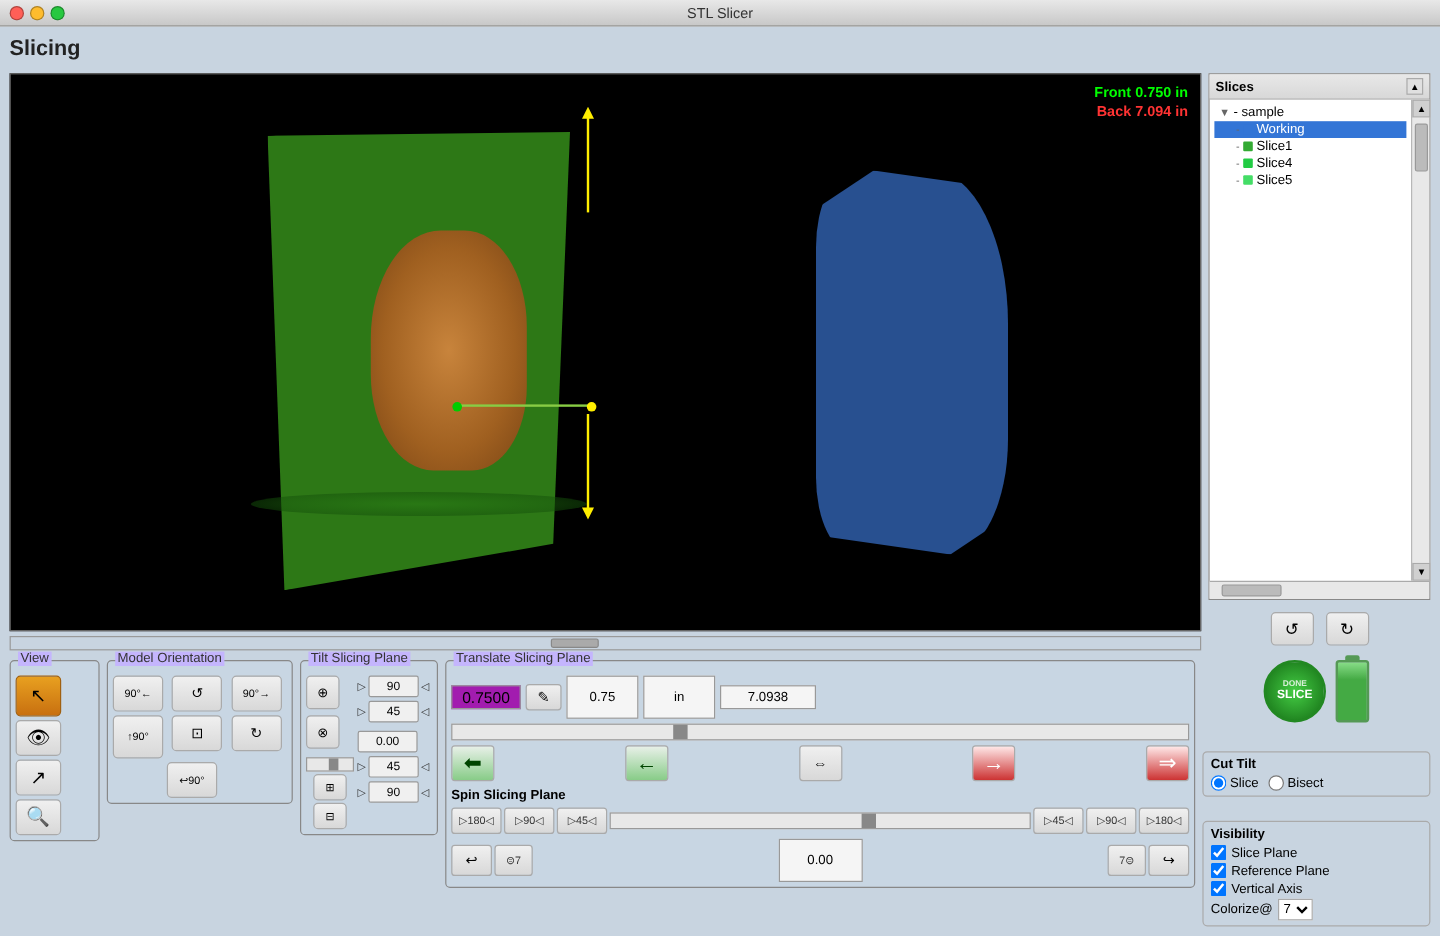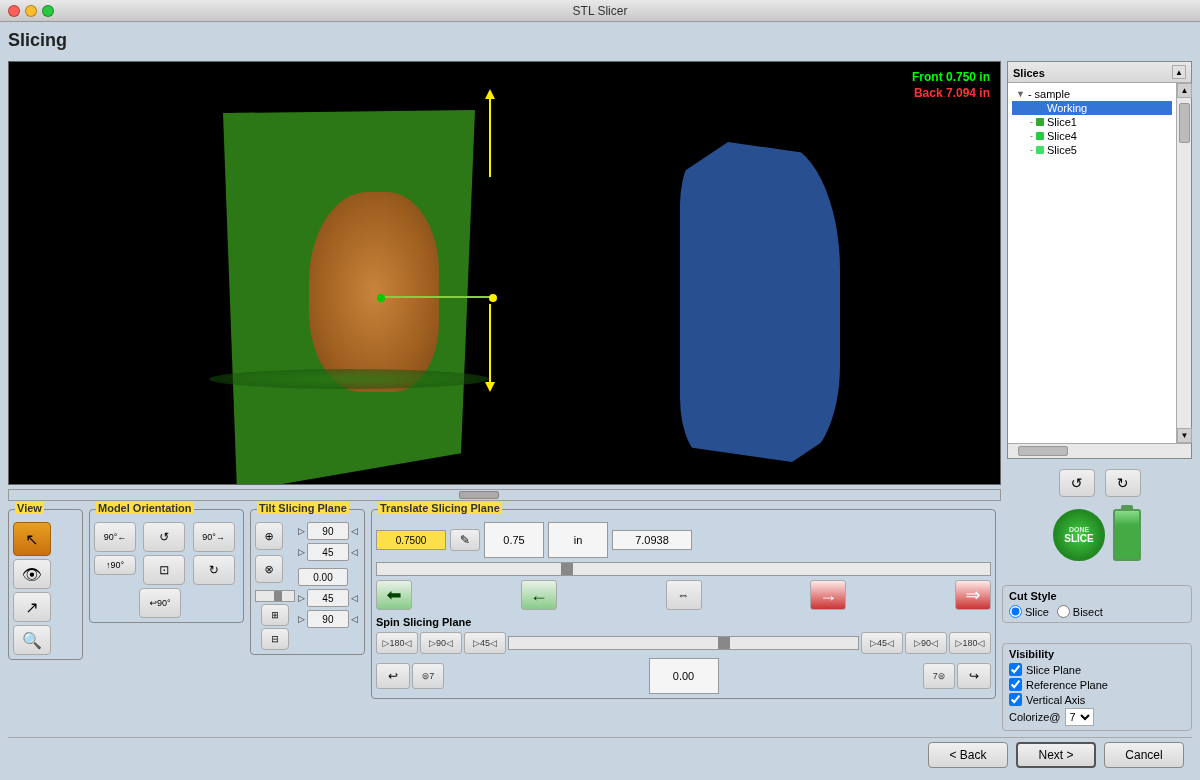--- a/index.html
+++ b/index.html
@@ -309,24 +309,24 @@
       border: 1px solid #888;
       border-radius: 4px;
       background: rgba(200,216,230,0.5);
       padding: 4px;
       position: relative;
     }
     .control-group-label {
       position: absolute;
       top: -8px;
       left: 6px;
-      background: #fde047;
+      background: #c4b5fd;
       padding: 0 2px;
       font-size: 11px;
-      font-weight: bold;
+      font-weight: normal;
       color: #333;
     }
     .view-group {
       width: 75px;
       padding-top: 12px;
     }
     .icon-btn {
       width: 40px; height: 34px;
       border: 1px solid #aaa;
       border-radius: 4px;
@@ -409,26 +409,26 @@
       flex: 1;
       padding-top: 12px;
     }
     .translate-row {
       display: flex;
       align-items: center;
       gap: 4px;
       margin-bottom: 4px;
     }
     .trans-input {
-      width: 70px;
+      width: 58px;
       height: 20px;
       border: 1px solid #999;
-      background: #fde047;
+      background: #a21caf;
       text-align: center;
-      font-size: 10px;
+      font-size: 13px;
     }
     .trans-input-wide {
       width: 80px;
       height: 20px;
       border: 1px solid #999;
       background: #f5f5f5;
       text-align: center;
       font-size: 11px;
     }
     .trans-input-med {
@@ -776,21 +776,21 @@
         <button class="icon-btn" style="width:38px;height:30px;">🔍</button>
       </div>
     </div>
 
     <div class="control-group model-orient-group">
       <span class="control-group-label">Model Orientation</span>
       <div class="model-orient-grid">
         <button class="icon-btn" style="width:42px;height:30px;font-size:9px;">90°←</button>
         <button class="icon-btn" style="width:42px;height:30px;font-size:12px;">↺</button>
         <button class="icon-btn" style="width:42px;height:30px;font-size:9px;">90°→</button>
-        <button class="icon-btn" style="width:42px;height:20px;font-size:9px;">↑90°</button>
+        <button class="icon-btn" style="width:42px;height:36px;font-size:9px;">↑90°</button>
         <button class="icon-btn" style="width:42px;height:30px;font-size:12px;">⊡</button>
         <button class="icon-btn" style="width:42px;height:30px;font-size:12px;">↻</button>
         <div style="grid-column:span 2; display:flex; gap:3px;">
           <div style="width:42px;height:30px;"></div>
           <button class="icon-btn" style="width:42px;height:30px;font-size:9px;">↩90°</button>
         </div>
       </div>
     </div>
 
     <div class="control-group tilt-group">
@@ -891,21 +891,21 @@
         <div style="display:flex;flex-direction:column;align-items:center;">
           <div class="slice-big-btn">
             <span style="font-size:7px;opacity:0.8;">DONE</span>
             <span style="font-size:10px;font-weight:bold;">SLICE</span>
           </div>
         </div>
         <div class="battery-icon"></div>
       </div>
 
       <div class="cut-style-section">
-        <div class="cut-style-label">Cut Style</div>
+        <div class="cut-style-label">Cut Tilt</div>
         <div class="radio-row">
           <label class="radio-item">
             <input type="radio" name="cutStyle" checked="" style="">
             <span>Slice</span>
           </label>
           <label class="radio-item">
             <input type="radio" name="cutStyle" style="">
             <span>Bisect</span>
           </label>
         </div>
@@ -930,19 +930,14 @@
           <select class="colorize-select">
             <option>7</option>
             <option>8</option>
           </select>
         </div>
       </div>
     </div>
 
   </div>
 
-  <div class="bottom-bar">
-    <button class="nav-btn">&lt; Back</button>
-    <button class="nav-btn primary">Next &gt;</button>
-    <button class="nav-btn">Cancel</button>
-  </div>
 
 </div>
 
 </body></html>

